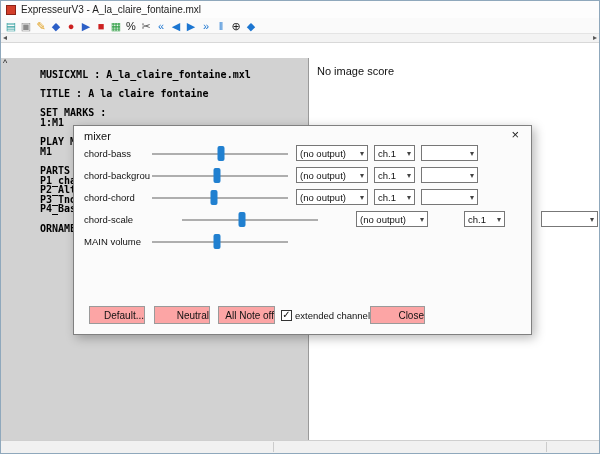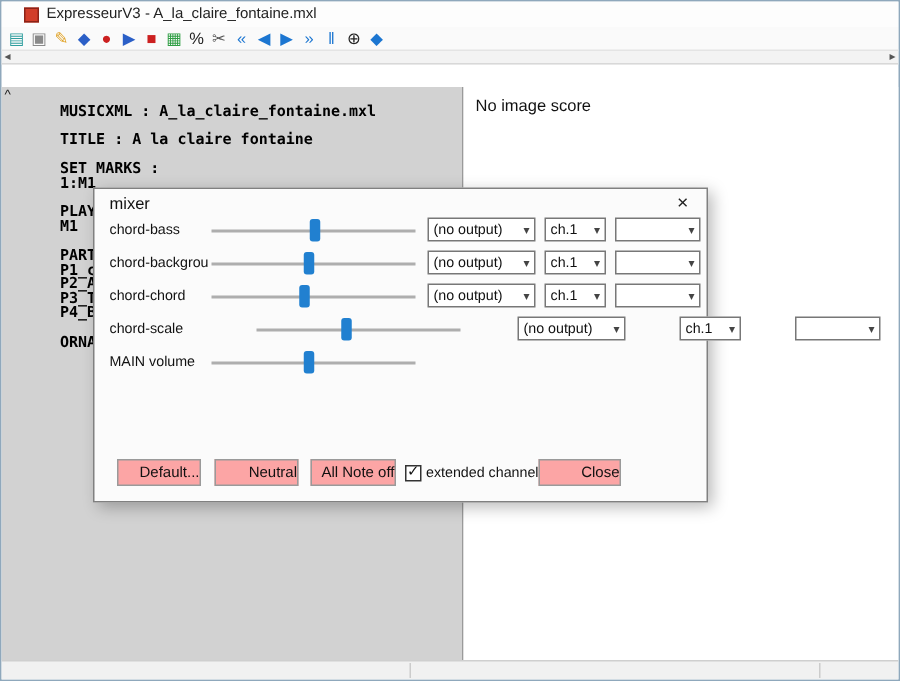--- a/index.html
+++ b/index.html
@@ -3,21 +3,21 @@
 <meta charset="utf-8">
 <style>
   * { box-sizing: border-box; margin: 0; padding: 0; }
   html,body { background:#c8c8c8; }
   body { font-family:"Liberation Sans", sans-serif; }
   .window {
     position:relative; width:600px; height:454px; background:#ffffff;
     border:1px solid #8fa8bc; overflow:hidden;
   }
   
-  .titlebar { height:17px; display:flex; align-items:center; padding-left:15px; background:#fdfdfd; }
+  .titlebar { height:17px; display:flex; align-items:center; padding-left:5px; background:#fdfdfd; }
   .app-icon { width:10px; height:10px; background:#d23e2a; border:1px solid #8c2217; margin-right:5px; flex:0 0 auto; }
   .title-text { font-size:10px; color:#222; white-space:nowrap; }
   
   .menubar { height:15px; display:flex; align-items:center; background:#ffffff; font-size:11px; color:#111; }
   .menubar span { padding:0 7px; cursor:default; }
   
   .toolbar { height:16px; display:flex; align-items:center; background:#fafafa; padding-left:3px; border-bottom:1px solid #e4e4e4; }
   .tb-icon { font-size:11px; line-height:14px; width:14px; text-align:center; margin-right:1px; cursor:default; }
   
   .hscroll { height:9px; background:#f3f3f3; border-bottom:1px solid #d8d8d8; display:flex; justify-content:space-between; align-items:center; padding:0 2px; }
@@ -31,21 +31,21 @@
     font-family:"DejaVu Sans Mono", monospace; font-weight:bold;
     font-size:10px; line-height:9.6px; color:#000; white-space:pre;margin-left:31px;
   }
   .image-panel { position:relative; flex:1; background:#ffffff; }
   .no-image { position:absolute; left:8px; top:7px; font-size:11px; color:#111; }
   
   .statusbar { position:absolute; left:0; right:0; bottom:0; height:13px; background:#f1f1f1; border-top:1px solid #cfcfcf; }
   .sb-div { position:absolute; top:1px; bottom:1px; width:1px; background:#cccccc; }
   
   .mixer {
-    position:absolute; left:61px; top:124px; width:410px; height:210px;
+    position:absolute; left:72px; top:124px; width:459px; height:210px;
     background:#fbfbfb; border:1px solid #808080;
     box-shadow:3px 3px 10px rgba(0,0,0,0.28); z-index:10;
   }
   .mx-title { position:absolute; left:10px; top:4px; font-size:11px; color:#111; }
   .mx-close { position:absolute; right:12px; top:1px; font-size:13px; color:#222; cursor:default; }
   .mixer-row { position:absolute; left:10px; right:6px; height:18px; display:flex; align-items:center; }
   .row-label { width:66px; flex:0 0 auto; font-size:9.5px; color:#111; white-space:nowrap; overflow:hidden; }
   .slider { position:relative; width:140px; height:17px; flex:0 0 auto; }
   .slider .track { position:absolute; left:2px; right:2px; top:8px; height:2px; background:#aeaeae; }
   .slider .thumb { position:absolute; top:1px; width:7px; height:15px; background:#2180d0; border-radius:2px; transform:translateX(-50%); }

